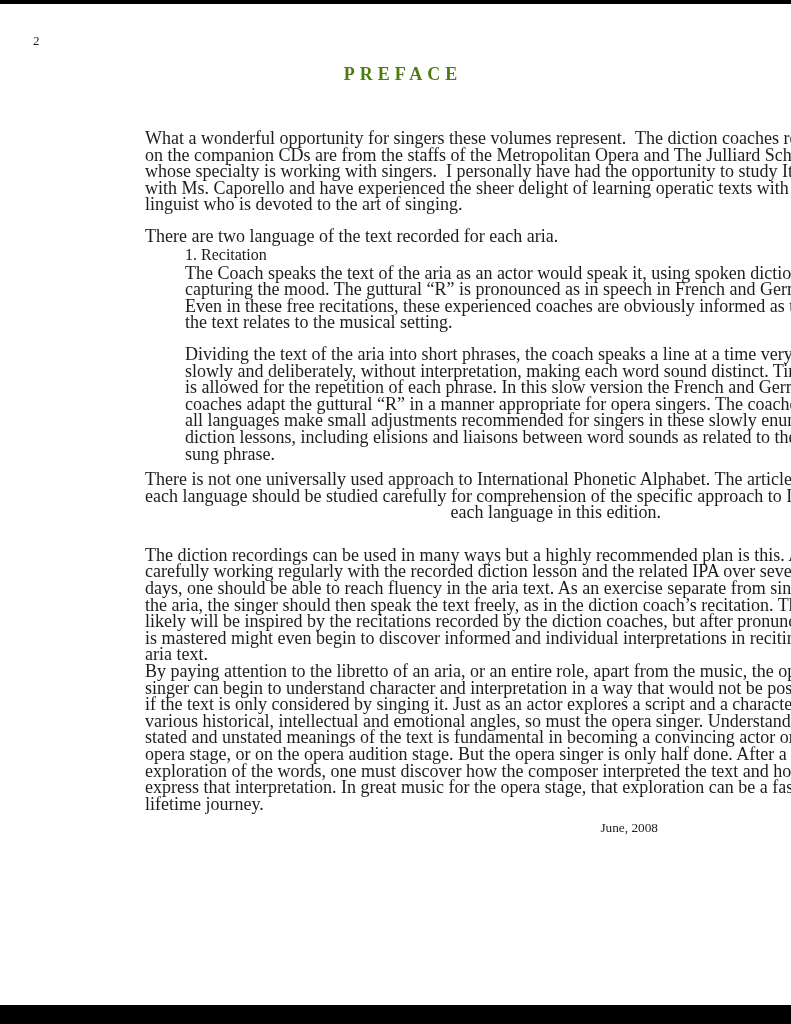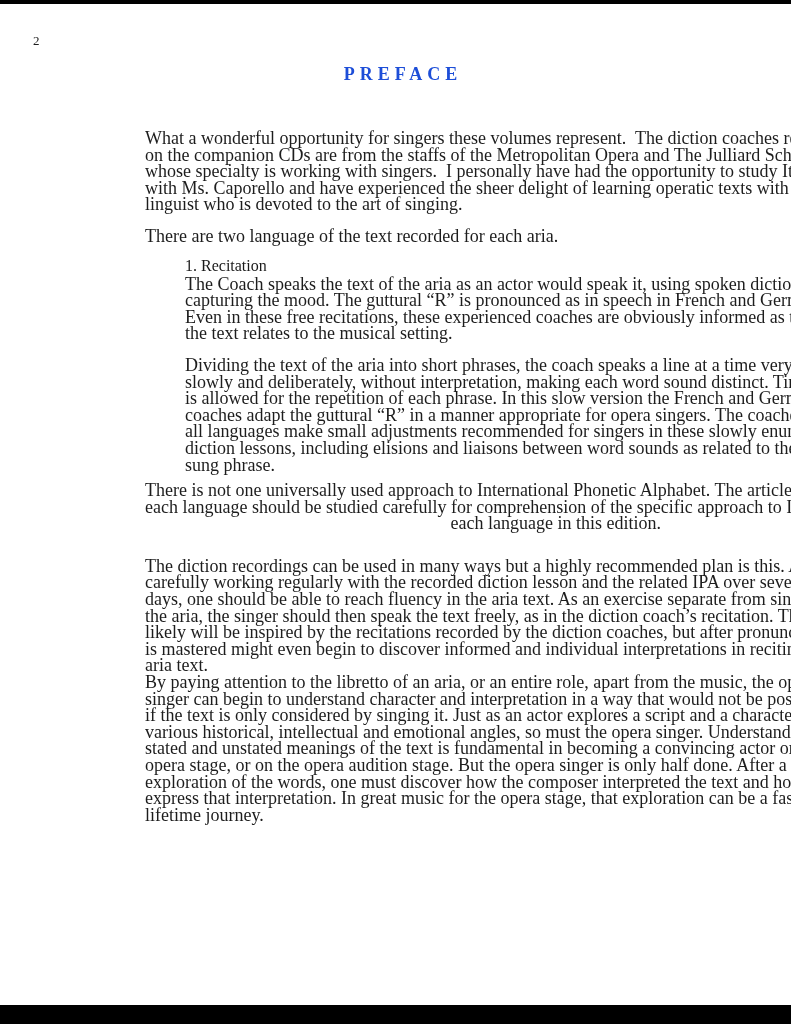--- a/index.html
+++ b/index.html
@@ -28,36 +28,36 @@
     line-height: 15px;
   }
   .title {
     margin: 64px 0 0 145px;
     width: 516px;
     text-align: center;
     font-size: 18px;
     line-height: 20px;
     font-weight: bold;
     letter-spacing: 5px;
-    color: #1d4ed8;
+    color: #4d7c0f;
   }
   .content {
     margin-left: 145px;
     width: 516px;
   }
   .para {
     margin: 0;
     font-size: 18px;
     line-height: 16.6px;
     white-space: pre;
   }
   .para.opening   { margin-top: 46px; }
   .para.versions  { margin-top: 15px; }
   .subsection     { margin-left: 40px; }
-  .subsection.first  { margin-top: 11px; }
+  .subsection.first  { }
   .subsection.second { margin-top: 15px; }
   .subsection-heading {
     margin: 0;
     font-size: 16px;
     line-height: 20px;
     font-weight: normal;
     color: #1a1a1a;
   }
   .subsection .para { margin-top: 0; }
   .subsection.second .para { margin-top: 3px; }
@@ -127,19 +127,20 @@
 singer can begin to understand character and interpretation in a way that would not be possible
 if the text is only considered by singing it. Just as an actor explores a script and a character from
 various historical, intellectual and emotional angles, so must the opera singer. Understanding the
 stated and unstated meanings of the text is fundamental in becoming a convincing actor on the
 opera stage, or on the opera audition stage. But the opera singer is only half done. After a thorough
 exploration of the words, one must discover how the composer interpreted the text and how best to
 express that interpretation. In great music for the opera stage, that exploration can be a fascinating
 lifetime journey.</p>
 
     <div class="signature">
+      <div>June, 2008</div>
     </div>
 
   </div>
 
   <div class="scan-edge bottom"></div>
 
 </div>
 
 </body></html>

